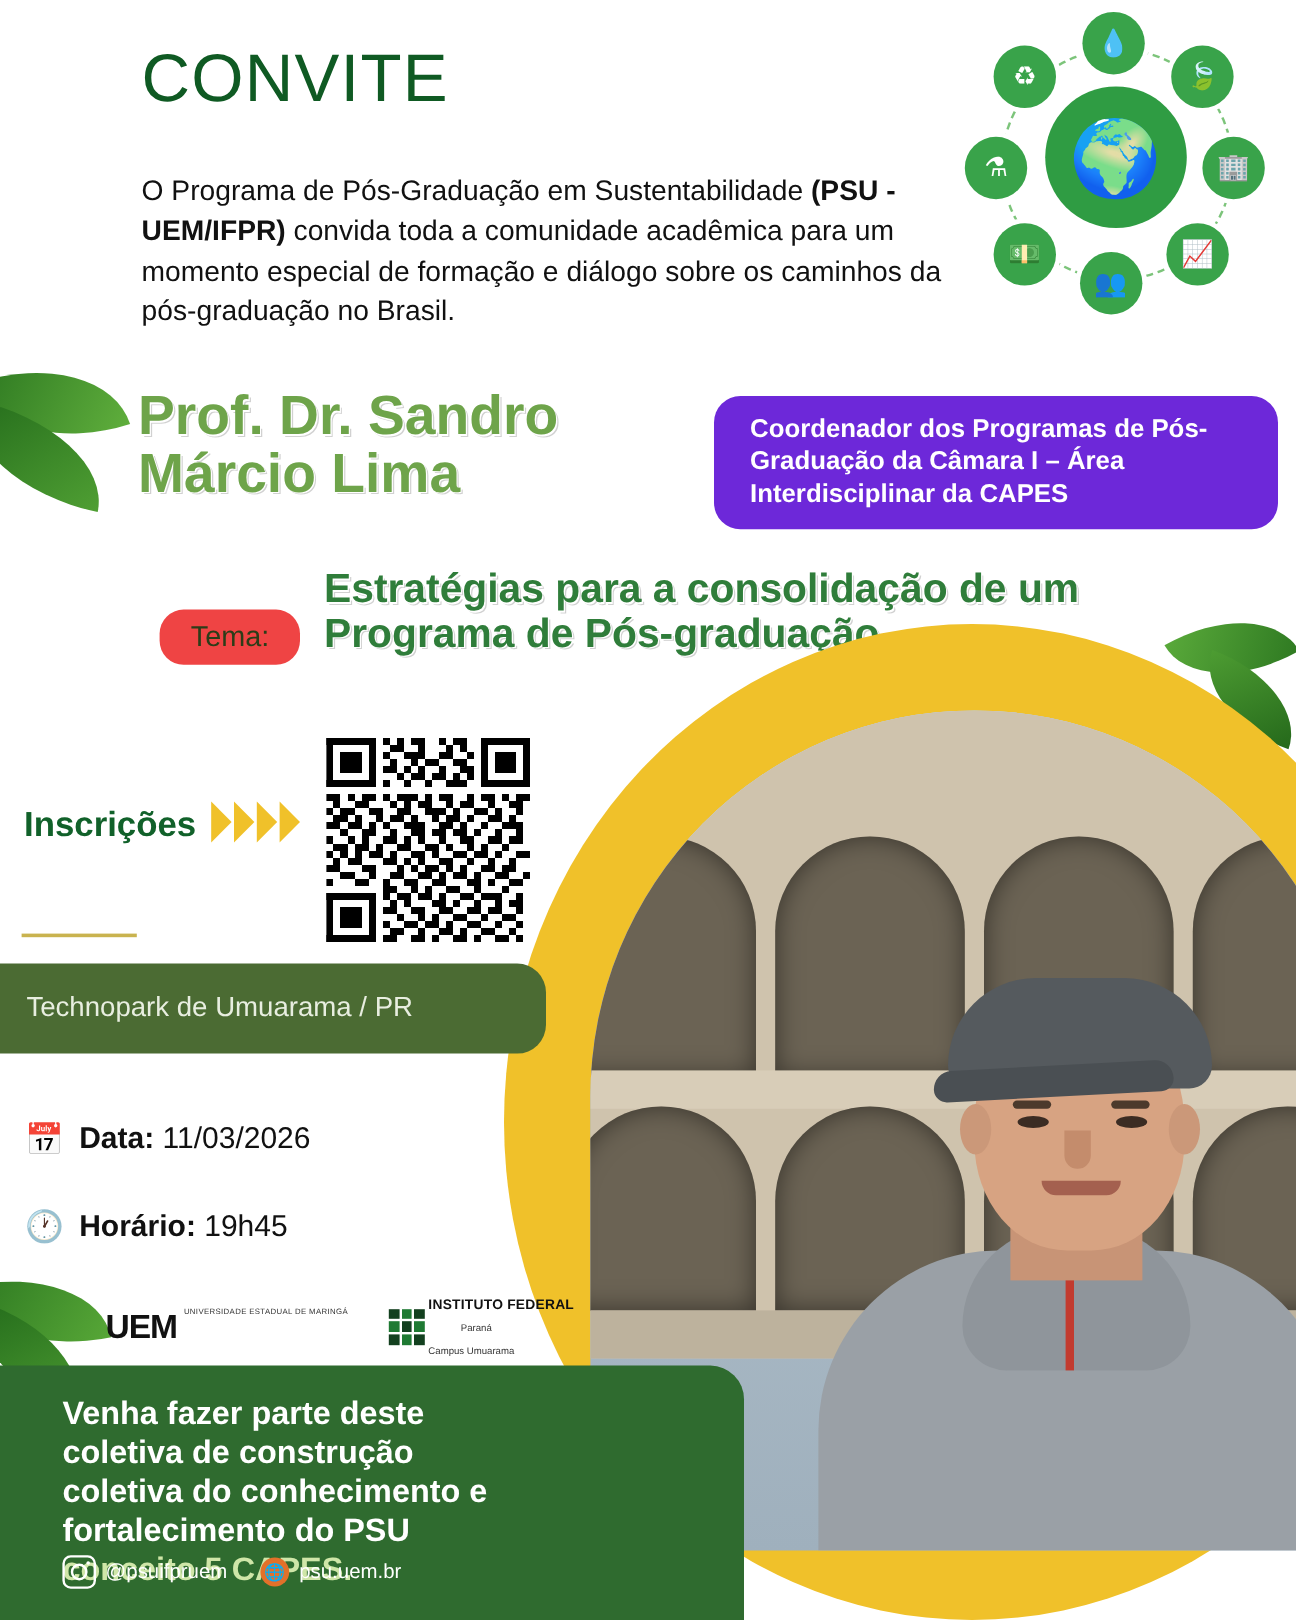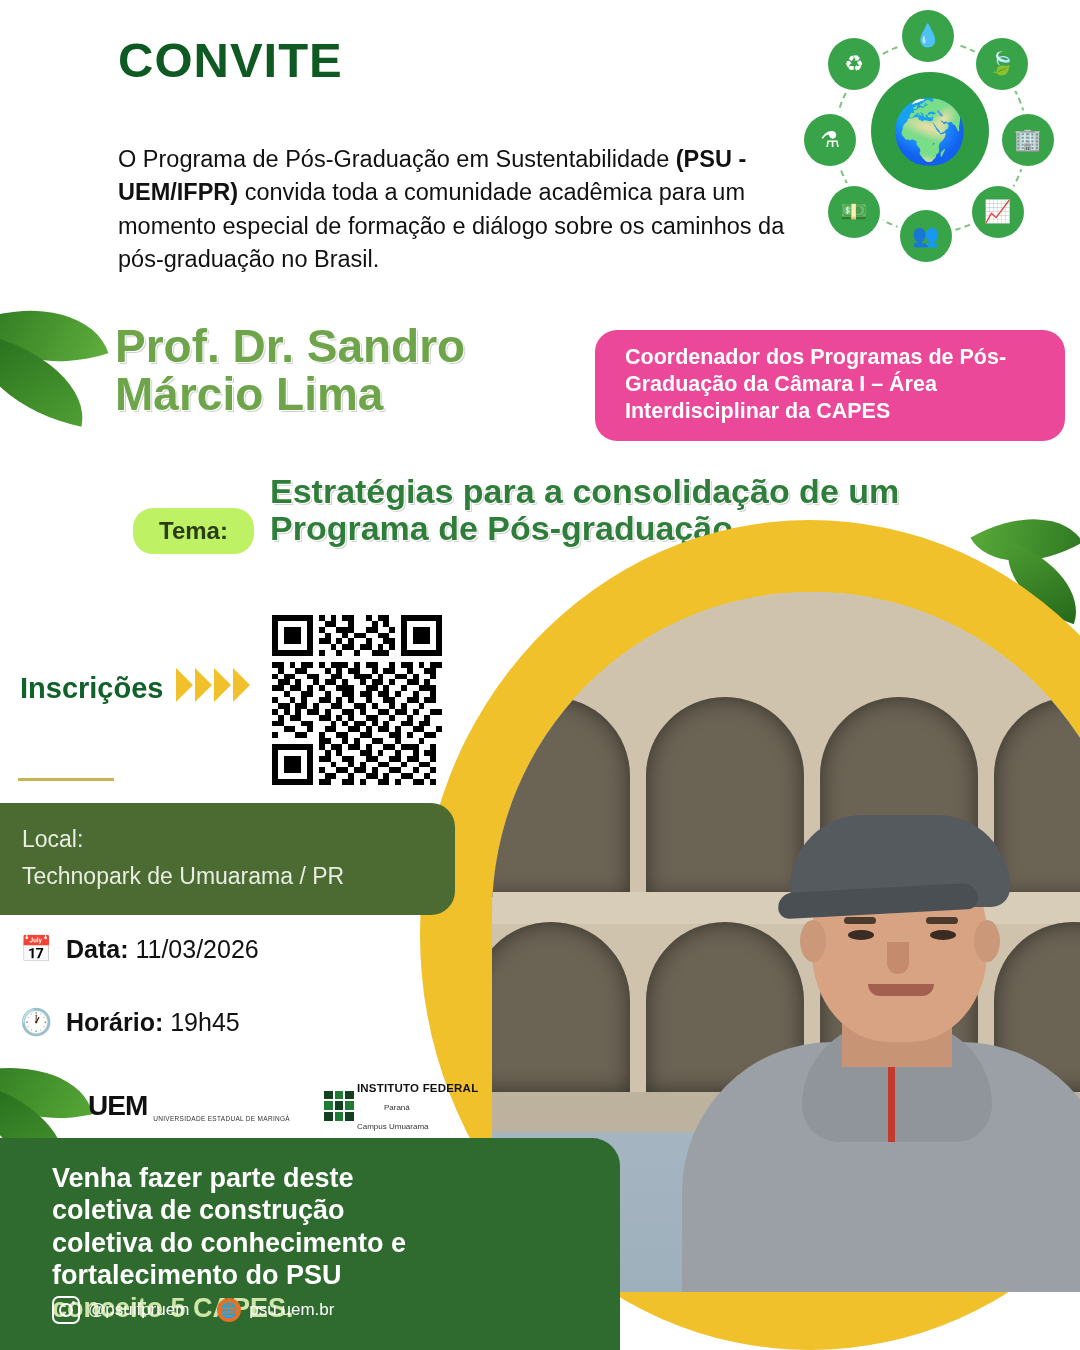--- a/index.html
+++ b/index.html
@@ -23,21 +23,21 @@
   .leaf.l4{left:-25px;top:1100px;width:100px;height:62px;transform:rotate(18deg);
     background:linear-gradient(135deg,#256d1c,#4b9a31);}
   .leaf.r1{right:6px;top:510px;width:95px;height:60px;transform:rotate(150deg);
     background:linear-gradient(135deg,#2f7a22,#59a93a);}
   .leaf.r2{right:-6px;top:555px;width:88px;height:56px;transform:rotate(200deg);
     background:linear-gradient(135deg,#25691b,#4d9c32);}
 
   
   .title{
     position:absolute;left:118px;top:32px;
-    font-size:49px;font-weight:bold;letter-spacing:1px;
+    font-size:56px;font-weight:normal;letter-spacing:1px;
     color:#0f5a23;
   }
   .intro{
     position:absolute;left:118px;top:143px;width:690px;
     font-size:23.5px;line-height:1.42;color:#111;
   }
   .intro b{font-weight:bold;}
 
   
   .cluster{position:absolute;right:26px;top:10px;width:250px;height:255px;}
@@ -66,30 +66,30 @@
 
   
   .speaker-name{
     position:absolute;left:115px;top:322px;width:470px;
     font-size:46px;font-weight:bold;line-height:1.05;
     color:#6ea44a;
     text-shadow:1px 1px 0 #fff, 2px 2px 0 rgba(0,0,0,.18);
   }
   .role-badge{
     position:absolute;left:595px;top:330px;width:470px;
-    background:#ec4899;color:#fff;border-radius:22px;
+    background:#6d28d9;color:#fff;border-radius:22px;
     padding:14px 20px 16px 30px;
     font-size:21.5px;font-weight:bold;line-height:1.25;
     box-sizing:border-box;
   }
 
   
   .tema-badge{
     position:absolute;left:133px;top:508px;
-    background:#bef264;color:#2b3d18;font-weight:bold;font-size:24px;
+    background:#ef4444;color:#2b3d18;font-weight:normal;font-size:24px;
     border-radius:20px;padding:9px 26px;
   }
   .tema-text{
     position:absolute;left:270px;top:473px;width:660px;
     font-size:34px;font-weight:bold;line-height:1.1;color:#2f7d3a;
     text-shadow:1px 1px 0 #fff, 2px 2px 0 rgba(0,0,0,.18);
   }
 
   
   .arc{
@@ -162,21 +162,21 @@
 
   
   .row-info{position:absolute;left:20px;font-size:25px;color:#111;display:flex;align-items:center;gap:12px;}
   .row-data{top:932px;}
   .row-hora{top:1005px;}
   .row-info b{font-weight:bold;}
   .ico{width:34px;height:34px;display:inline-flex;align-items:center;justify-content:center;font-size:26px;}
 
   
   .logos{position:absolute;left:88px;top:1078px;display:flex;align-items:center;gap:34px;}
-  .uem-logo{display:flex;align-items:flex-end;gap:6px;}
+  .uem-logo{display:flex;align-items:flex-start;gap:6px;}
   .uem-mark{font-size:28px;color:#111;font-weight:bold;letter-spacing:-1px;}
   .uem-sub{font-size:6.5px;color:#333;letter-spacing:.3px;}
   .ifpr{display:flex;align-items:center;gap:3px;}
   .ifpr-grid{width:30px;height:30px;display:grid;grid-template-columns:repeat(3,1fr);
     grid-template-rows:repeat(3,1fr);gap:2px;}
   .ifpr-grid i{background:#1f7a33;display:block;}
   .ifpr-grid i.dark{background:#13401f;}
   .ifpr-txt{line-height:1.15;}
   .ifpr-txt .t1{font-size:11.5px;font-weight:bold;color:#111;letter-spacing:.2px;}
   .ifpr-txt .t2{font-size:8px;color:#333;padding-left:27px;}
@@ -505,21 +505,20 @@
         <rect x="21" y="28" width="1" height="1"></rect>
           <rect x="24" y="28" width="2" height="1"></rect>
           <rect x="27" y="28" width="1" height="1"></rect>
       </g>
     </svg>
   </div>
 
   <div class="divider"></div>
 
   <div class="local-box">
-    <div>Local:</div>
     <div>Technopark de Umuarama / PR</div>
   </div>
 
   <div class="row-info row-data">
     <span class="ico">📅</span>
     <span><b>Data:</b> <span>11/03/2026</span></span>
   </div>
 
   <div class="row-info row-hora">
     <span class="ico">🕐</span>

